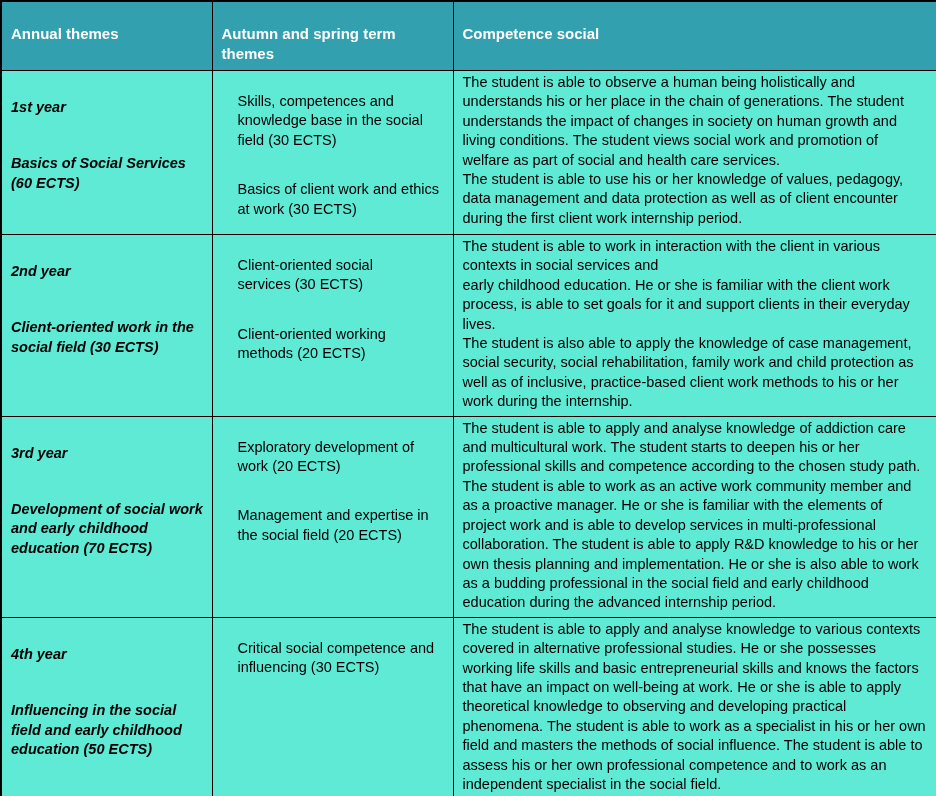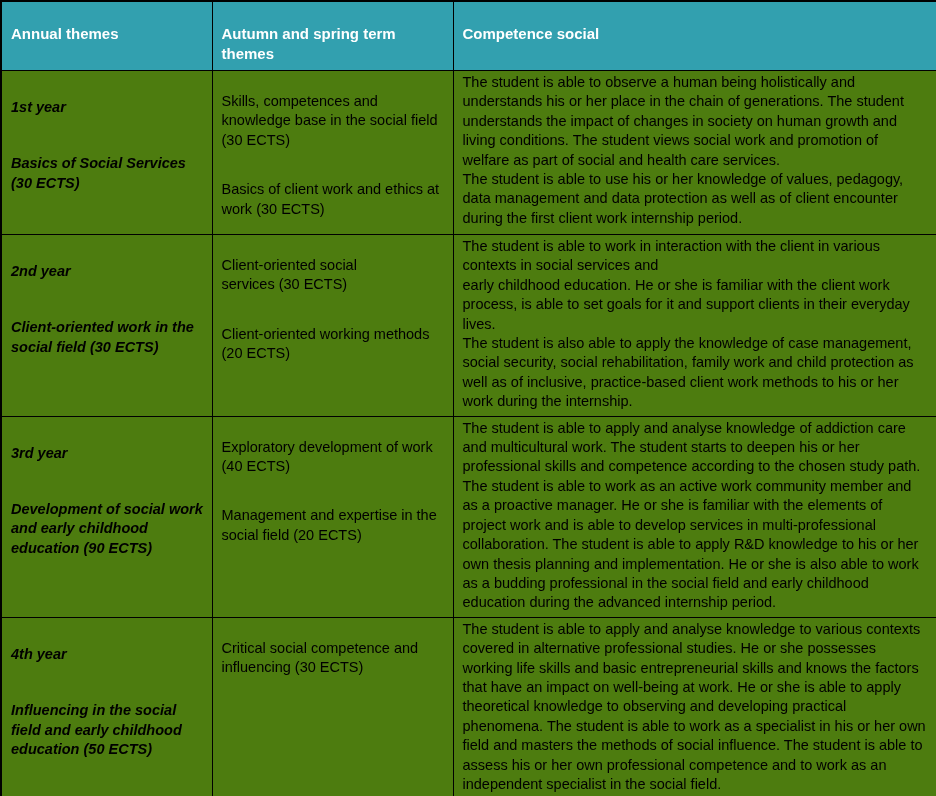--- a/index.html
+++ b/index.html
@@ -27,35 +27,35 @@
     text-align: left;
     font-size: 15px;
     font-weight: bold;
     line-height: 20px;
     padding: 22px 12px 6px 9px;
     height: 56px;
   }
   .curriculum-table td {
     font-size: 14.5px;
     line-height: 19.4px;
-    background: #4d7c0f;
+    background: #5eead4;
   }
   td.annual-cell  { padding: 27px 8px 6px 9px; font-style: italic; }
   td.terms-cell   { padding: 21px 8px 6px 9px; }
   td.targets-cell { padding: 2px 8px 4px 9px; }
 
   .annual-cell p {
     margin: 0;
     font-weight: bold;
     white-space: pre-line;
   }
   .annual-cell p.year-label { margin-bottom: 37px; }
 
   .terms-cell p {
-    margin: 0 0 30px 0;
+    margin: 0 0 30px 16px;
     white-space: pre-line;
   }
   .terms-cell p:last-child { margin-bottom: 0; }
 
   .targets-cell p {
     margin: 0;
     white-space: pre-line;
   }
 </style>
 </head>
@@ -72,21 +72,21 @@
       <th>Annual themes</th>
       <th>Autumn and spring term themes</th>
       <th>Competence social</th>
     </tr>
   </thead>
   <tbody>
 
     <tr style="height:164px;">
       <td class="annual-cell">
         <p class="year-label">1st year</p>
-        <p class="theme-label">Basics of Social Services (30 ECTS)</p>
+        <p class="theme-label">Basics of Social Services (60 ECTS)</p>
       </td>
       <td class="terms-cell">
         <p>Skills, competences and knowledge base in the social field (30 ECTS)</p>
         <p>Basics of client work and ethics at work  (30 ECTS)</p>
       </td>
       <td class="targets-cell">
         <p>The student is able to observe a human being holistically and understands his or her place in the chain of generations. The student understands the impact of changes in society on human growth and living conditions. The student views social work and promotion of welfare as part of social and health care services.</p>
         <p>The student is able to use his or her knowledge of values, pedagogy, data management and data protection as well as of client encounter during the first client work internship period.</p>
       </td>
     </tr>
@@ -104,24 +104,24 @@
       <td class="targets-cell">
         <p>The student is able to work in interaction with the client in various contexts in social services and
 early childhood education. He or she is familiar with the client work process, is able to set goals for it and support clients in their everyday lives.</p>
         <p>The student is also able to apply the knowledge of case management, social security, social rehabilitation, family work and child protection as well as of inclusive, practice-based client work methods to his or her work during the internship.</p>
       </td>
     </tr>
 
     <tr style="height:200px;">
       <td class="annual-cell">
         <p class="year-label">3rd year</p>
-        <p class="theme-label">Development of social work and early childhood education  (90 ECTS)</p>
+        <p class="theme-label">Development of social work and early childhood education  (70 ECTS)</p>
       </td>
       <td class="terms-cell">
-        <p>Exploratory development of work (40 ECTS)</p>
+        <p>Exploratory development of work (20 ECTS)</p>
         <p>Management and expertise in the social field (20 ECTS)</p>
       </td>
       <td class="targets-cell">
         <p>The student is able to apply and analyse knowledge of addiction care and multicultural work. The student starts to deepen his or her professional skills and competence according to the chosen study path. The student is able to work as an active work community member and as a proactive manager. He or she is familiar with the elements of project work and is able to develop services in multi-professional collaboration. The student is able to apply R&amp;D knowledge to his or her own thesis planning and implementation. He or she is also able to work as a budding professional in the social field and early childhood education during the advanced internship period.</p>
       </td>
     </tr>
 
     <tr style="height:186px;">
       <td class="annual-cell">
         <p class="year-label">4th year</p>

